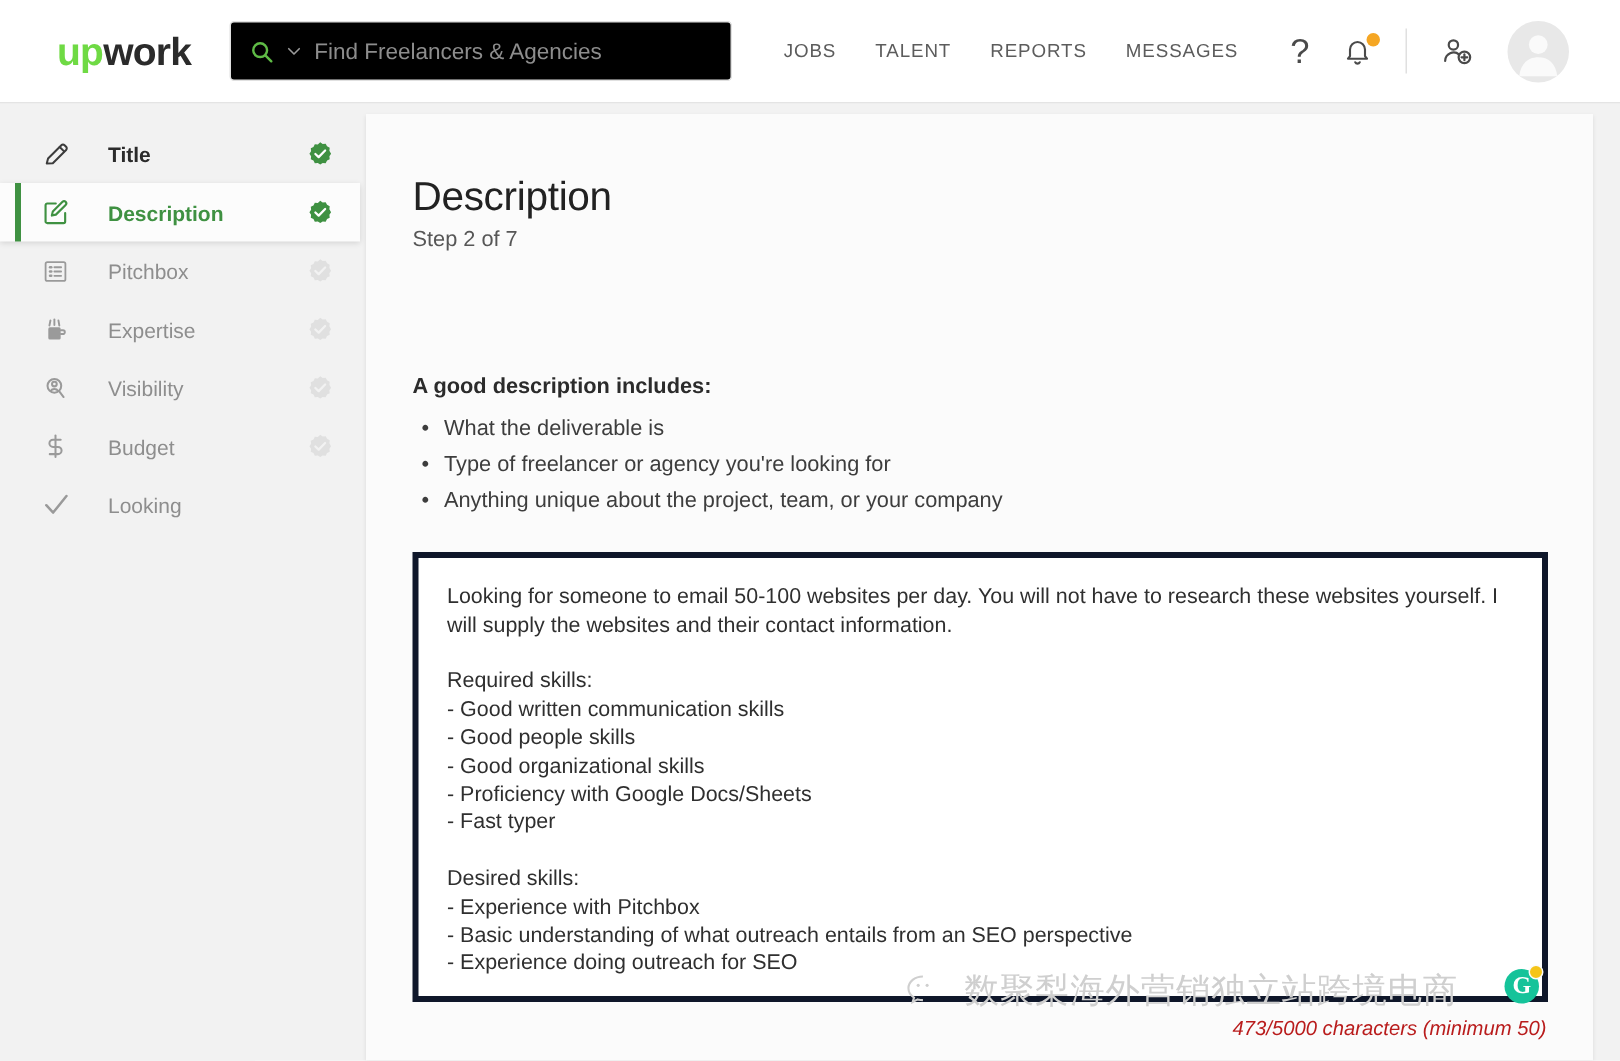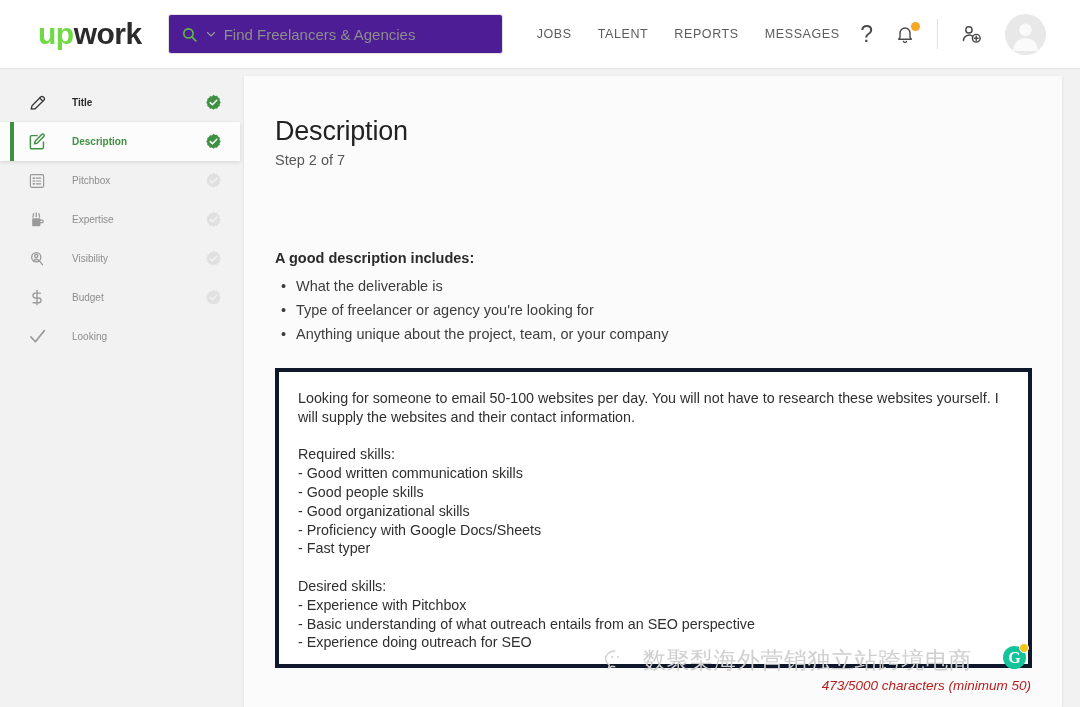--- a/index.html
+++ b/index.html
@@ -14,37 +14,37 @@
   .header {
     position: relative;
     height: 69px;
     background: #ffffff;
     border-bottom: 1px solid #e4e4e4;
     display: flex;
     align-items: center;
     padding: 0 34px 0 38px;
   }
   .logo {
-    font-size: 30px;
+    font-size: 26px;
     font-weight: 700;
     letter-spacing: -0.5px;
     line-height: 1;
     white-space: nowrap;
     user-select: none;
   }
   .logo .up   { color: #6fda44; }
   .logo .work { color: #2b2b2b; }
 
   .searchbar {
     margin-left: 26px;
     width: 335px;
     height: 40px;
     border: 1px solid #e0e0e0;
     border-radius: 3px;
-    background: #4c1d95;
+    background: #000000;
     display: flex;
     align-items: center;
     padding: 0 12px;
     gap: 7px;
   }
   .searchbar .placeholder {
     font-size: 15px;
     color: #8d8d8d;
   }
   .chev { color: #9a9a9a; display:flex; }
@@ -115,21 +115,21 @@
     padding: 0 18px 0 28px;
     gap: 0;
   }
   .side-item .s-icon {
     width: 26px;
     display: flex; align-items: center;
     color: #9a9a9a;
     flex: none;
   }
   .side-item .s-label {
-    font-size: 10px;
+    font-size: 14px;
     color: #8e8e8e;
     margin-left: 18px;
     white-space: nowrap;
   }
   .side-item .s-check { margin-left: auto; display: flex; }
   .side-item.done .s-icon  { color: #3c3c3c; }
   .side-item.done .s-label { color: #2b2b2b; font-weight: 700; }
 
   .side-item.active {
     background: #fcfcfc;

